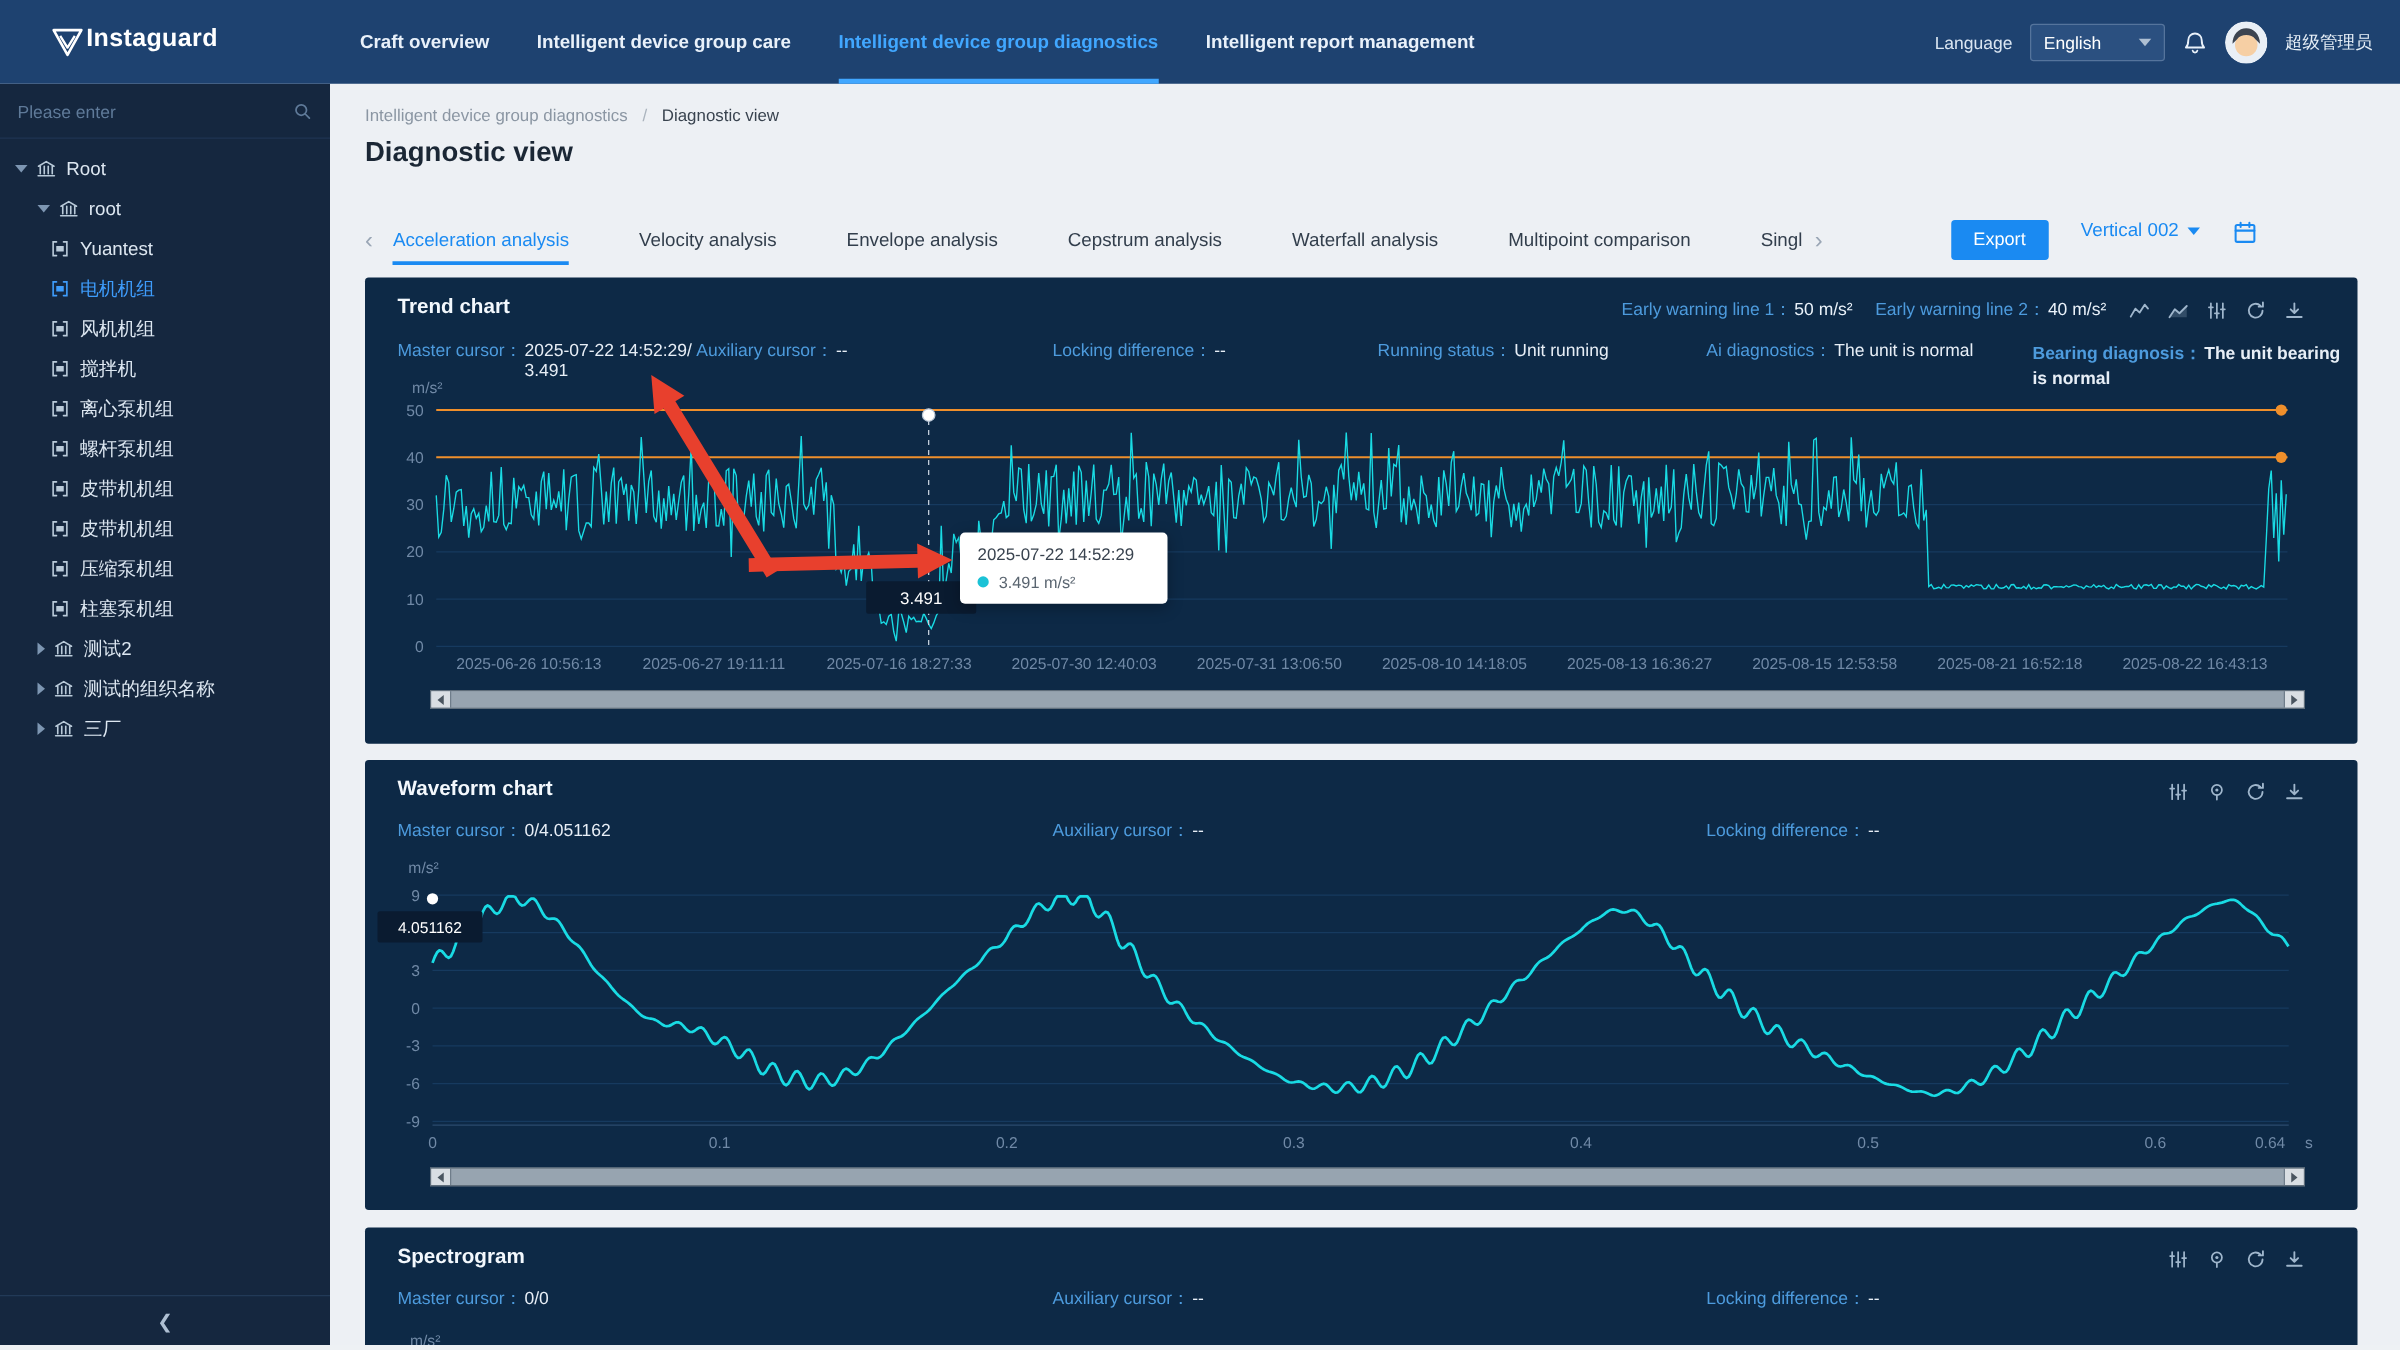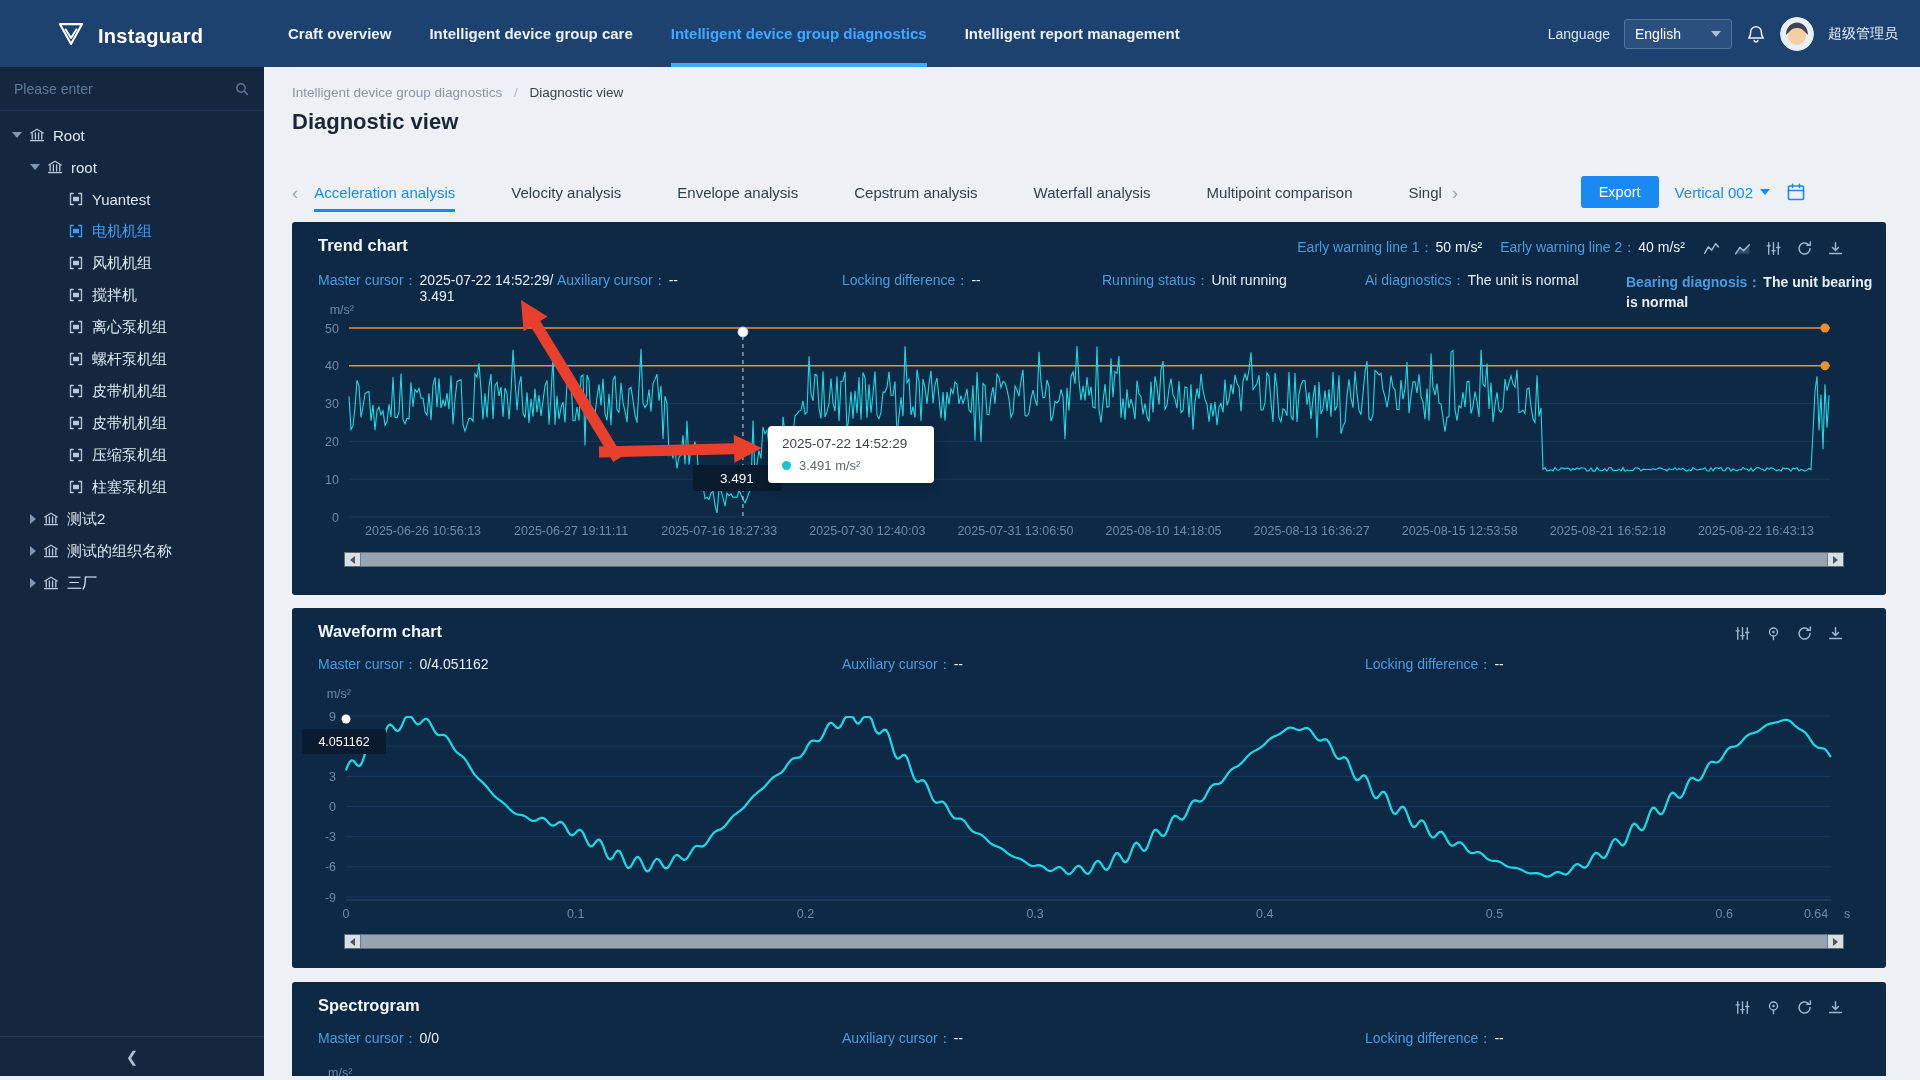--- a/index.html
+++ b/index.html
@@ -1,21 +1,21 @@
 <!DOCTYPE html>
 <html><head>
 <meta charset="utf-8">
 <style>
 *{margin:0;padding:0;box-sizing:border-box}
 html,body{width:1920px;height:1080px;overflow:hidden;background:#edf0f4;font-family:"Liberation Sans","DejaVu Sans",sans-serif}
 svg text{font-family:"Liberation Sans","DejaVu Sans",sans-serif}
 .app{position:relative;width:1920px;height:1080px}
 
 .topbar{position:absolute;left:0;top:0;width:1920px;height:67px;background:#1e4270;display:flex;align-items:center;z-index:10}
-.brand{display:flex;align-items:flex-end;width:264px;padding-left:56px;gap:12px;cursor:pointer}
+.brand{display:flex;align-items:flex-start;width:264px;padding-left:39px;gap:0;cursor:pointer}
 .brand-name{color:#fff;font-size:20px;font-weight:bold;letter-spacing:.3px}
 .topnav{display:flex;height:100%;margin-left:24px;gap:38px}
 .nav-item{position:relative;display:flex;align-items:center;height:100%;color:#e9f1fa;font-size:15px;font-weight:bold;cursor:pointer;white-space:nowrap}
 .nav-item.active{color:#41a7ff}
 .nav-item.active::after{content:"";position:absolute;left:0;right:0;bottom:0;height:4px;background:#41a7ff}
 .topbar-right{margin-left:auto;display:flex;align-items:center;gap:14px;padding-right:22px}
 .lang-label{color:#dbe6f2;font-size:14px}
 .lang-select{display:flex;align-items:center;justify-content:space-between;width:108px;height:30px;padding:0 10px;background:#2b5080;border:1px solid #55749c;border-radius:3px;color:#fff;font-size:14px;cursor:pointer}
 .sel-caret{width:0;height:0;border-left:5px solid transparent;border-right:5px solid transparent;border-top:6px solid #aebfd2}
 .bell{color:#e9f1fa;cursor:pointer}
@@ -24,21 +24,21 @@
 
 .sidebar{position:absolute;left:0;top:67px;width:264px;height:1013px;background:#15273f;z-index:5}
 .search-row{position:relative;height:44px;border-bottom:1px solid #1f3553}
 .search-row input{position:absolute;left:14px;top:0;height:43px;width:205px;background:transparent;border:none;outline:none;color:#d5e3f2;font-size:14px}
 .search-row input::placeholder{color:#5f7a99}
 .search-icon{position:absolute;right:14px;top:14px;color:#5f7a99}
 .tree{padding-top:8px}
 .tree-row{display:flex;align-items:center;height:32px;font-size:15px;color:#dde7f1;cursor:pointer;white-space:nowrap}
 .tree-row.lvl0{padding-left:12px}
 .tree-row.lvl1{padding-left:30px}
-.tree-row.lvl2{padding-left:50px}
+.tree-row.lvl2{padding-left:22px}
 .caret{width:0;height:0;margin-right:7px;flex:none}
 .caret.down{border-left:5px solid transparent;border-right:5px solid transparent;border-top:6px solid #7d96b2}
 .caret.right{border-top:5px solid transparent;border-bottom:5px solid transparent;border-left:6px solid #7d96b2}
 .caret.none{width:11px}
 .ticon{color:#b9cad9;margin-right:8px;flex:none}
 .tree-row.selected .tlabel{color:#3e9cfb}
 .tree-row.selected .ticon{color:#3e9cfb}
 .sidebar-footer{position:absolute;left:0;bottom:4px;height:40px;width:100%;border-top:1px solid #223a57;display:flex;align-items:center;justify-content:center;color:#aebfd2;font-size:15px;cursor:pointer}
 
 .content{position:absolute;left:264px;top:67px;width:1656px;height:904px}
@@ -46,21 +46,21 @@
 .bc-sep{margin:0 8px;color:#aab3bd}
 .bc-current{color:#39434f}
 .page-title{position:absolute;left:28px;top:42px;font-size:22px;color:#1b2735}
 .tabsbar{position:absolute;left:28px;top:103px;right:34px;height:44px;display:flex;align-items:center}
 .tab-chevron{color:#9aa6b5;font-size:19px;cursor:pointer;line-height:1}
 .tabs{display:flex;gap:56px;margin-left:16px}
 .tab{position:relative;font-size:15px;color:#323e4c;cursor:pointer;white-space:nowrap}
 .tab.active{color:#1a8af2}
 .tab.active::after{content:"";position:absolute;left:0;right:0;bottom:-11px;height:3px;background:#1a8af2}
 .tab-chevron.right{margin-left:10px}
-.tab-actions{position:absolute;right:80px;display:flex;align-items:center;gap:16px}
+.tab-actions{position:absolute;right:80px;display:flex;align-items:flex-start;gap:26px}
 .export-btn{width:78px;height:32px;background:#1a8af2;color:#fff;border:none;border-radius:3px;font-size:14.5px;cursor:pointer;font-family:inherit}
 .point-select{display:flex;align-items:center;gap:7px;color:#1a8af2;font-size:15px;cursor:pointer}
 .ps-caret{width:0;height:0;border-left:5px solid transparent;border-right:5px solid transparent;border-top:6px solid #1a8af2}
 .cal{color:#1a8af2;cursor:pointer}
 
 .card{position:absolute;left:28px;width:1594px;background:#0d2946;border-radius:3px}
 .card-trend{top:155px;height:373px}
 .card-wave{top:541px;height:360px}
 .card-spec{top:915px;height:200px}
 .card h2{position:absolute;left:26px;top:14px;font-size:16.5px;color:#f3f8fd;z-index:3}

